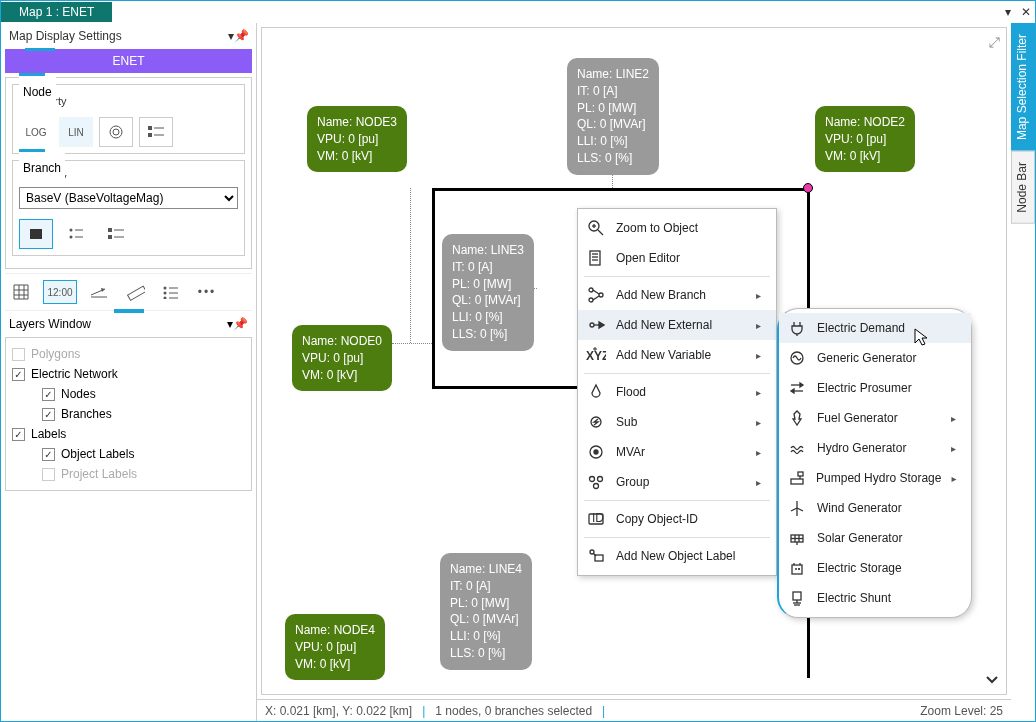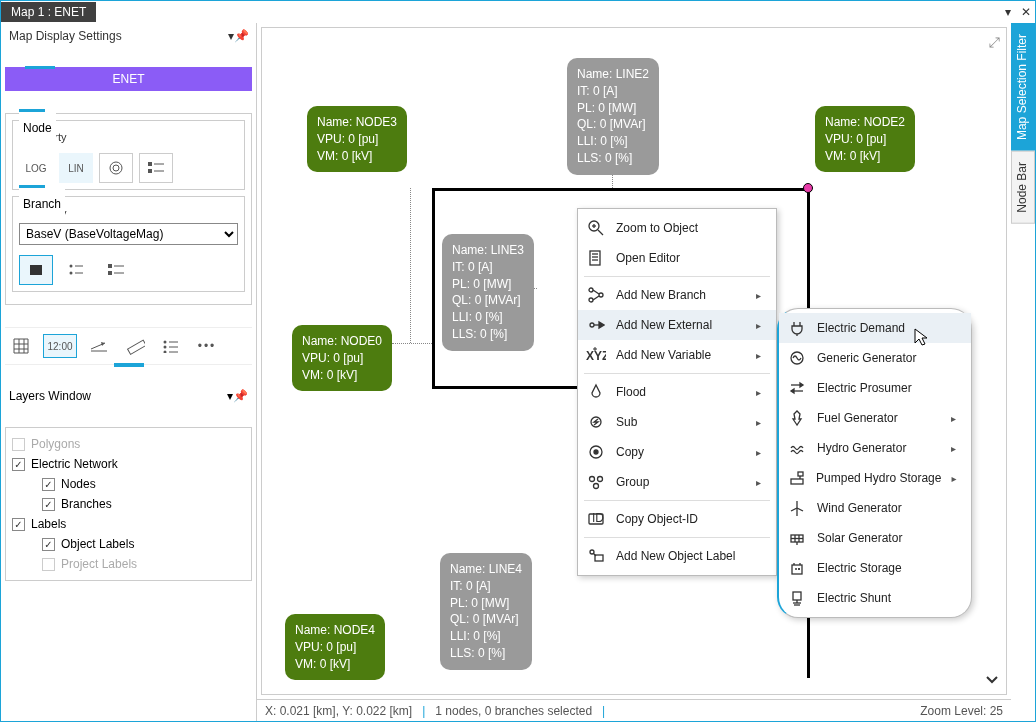--- a/index.html
+++ b/index.html
@@ -1,26 +1,26 @@
 <!DOCTYPE html>
 <html><head>
 <meta charset="utf-8">
 <style>
 * { box-sizing: border-box; margin: 0; padding: 0; font-family: "Segoe UI", Arial, sans-serif; font-size: 12px; }
 body { background: #fff; width: 1036px; height: 722px; position: relative; overflow: hidden; }
 
 .window { position: absolute; inset: 0; border: 1px solid #1ca4d8; display: flex; flex-direction: column; }
 .titlebar { height: 22px; display: flex; align-items: center; }
-.titlebar .tab { background: #404040; color: #fff; padding: 3px 10px; font-size: 12px; }
+.titlebar .tab { background: #0f766e; color: #fff; padding: 3px 18px; font-size: 12px; }
 .titlebar .spacer { flex: 1; }
 .titlebar .ctrl { width: 18px; text-align: center; color: #333; cursor: pointer; }
 
 .main-row { flex: 1; display: flex; min-height: 0; }
 
-.left-pane { width: 256px; border-right: 1px solid #ccc; display: flex; flex-direction: column; padding: 4px; gap: 22px; }
+.left-pane { width: 256px; border-right: 1px solid #ccc; display: flex; flex-direction: column; padding: 4px; gap: 4px; }
 
 .panel-hdr { display: flex; align-items: center; padding: 2px 4px; font-size: 13px; color: #333; }
 .panel-hdr .t { flex: 1; }
 .panel-hdr .pin { width: 14px; text-align: center; }
 
 .tab-strip { background: #8b5cf6; color: #fff; text-align: center; padding: 5px 0; position: relative; }
 .tab-strip::before { content: ""; position: absolute; left: 20px; top: -1px; width: 30px; height: 3px; background: #1ca4d8; }
 
 .settings-body { border: 1px solid #ccc; padding: 6px; position: relative; }
 
@@ -382,21 +382,21 @@
                 <span class="lbl">Sub</span>
                 <span class="arr">▸</span>
               </div>
               <div class="row">
                 <span class="ic">
                   <svg width="18" height="18" fill="none" stroke="#333" stroke-width="1.3">
                     <circle cx="9" cy="9" r="6"></circle>
                     <circle cx="9" cy="9" r="2" fill="#333"></circle>
                   </svg>
                 </span>
-                <span class="lbl">Copy</span>
+                <span class="lbl">MVAr</span>
                 <span class="arr">▸</span>
               </div>
               <div class="row">
                 <span class="ic">
                   <svg width="18" height="18" fill="none" stroke="#333" stroke-width="1.3">
                     <circle cx="5" cy="6" r="2.5"></circle>
                     <circle cx="13" cy="6" r="2.5"></circle>
                     <circle cx="9" cy="13" r="2.5"></circle>
                   </svg>
                 </span>

